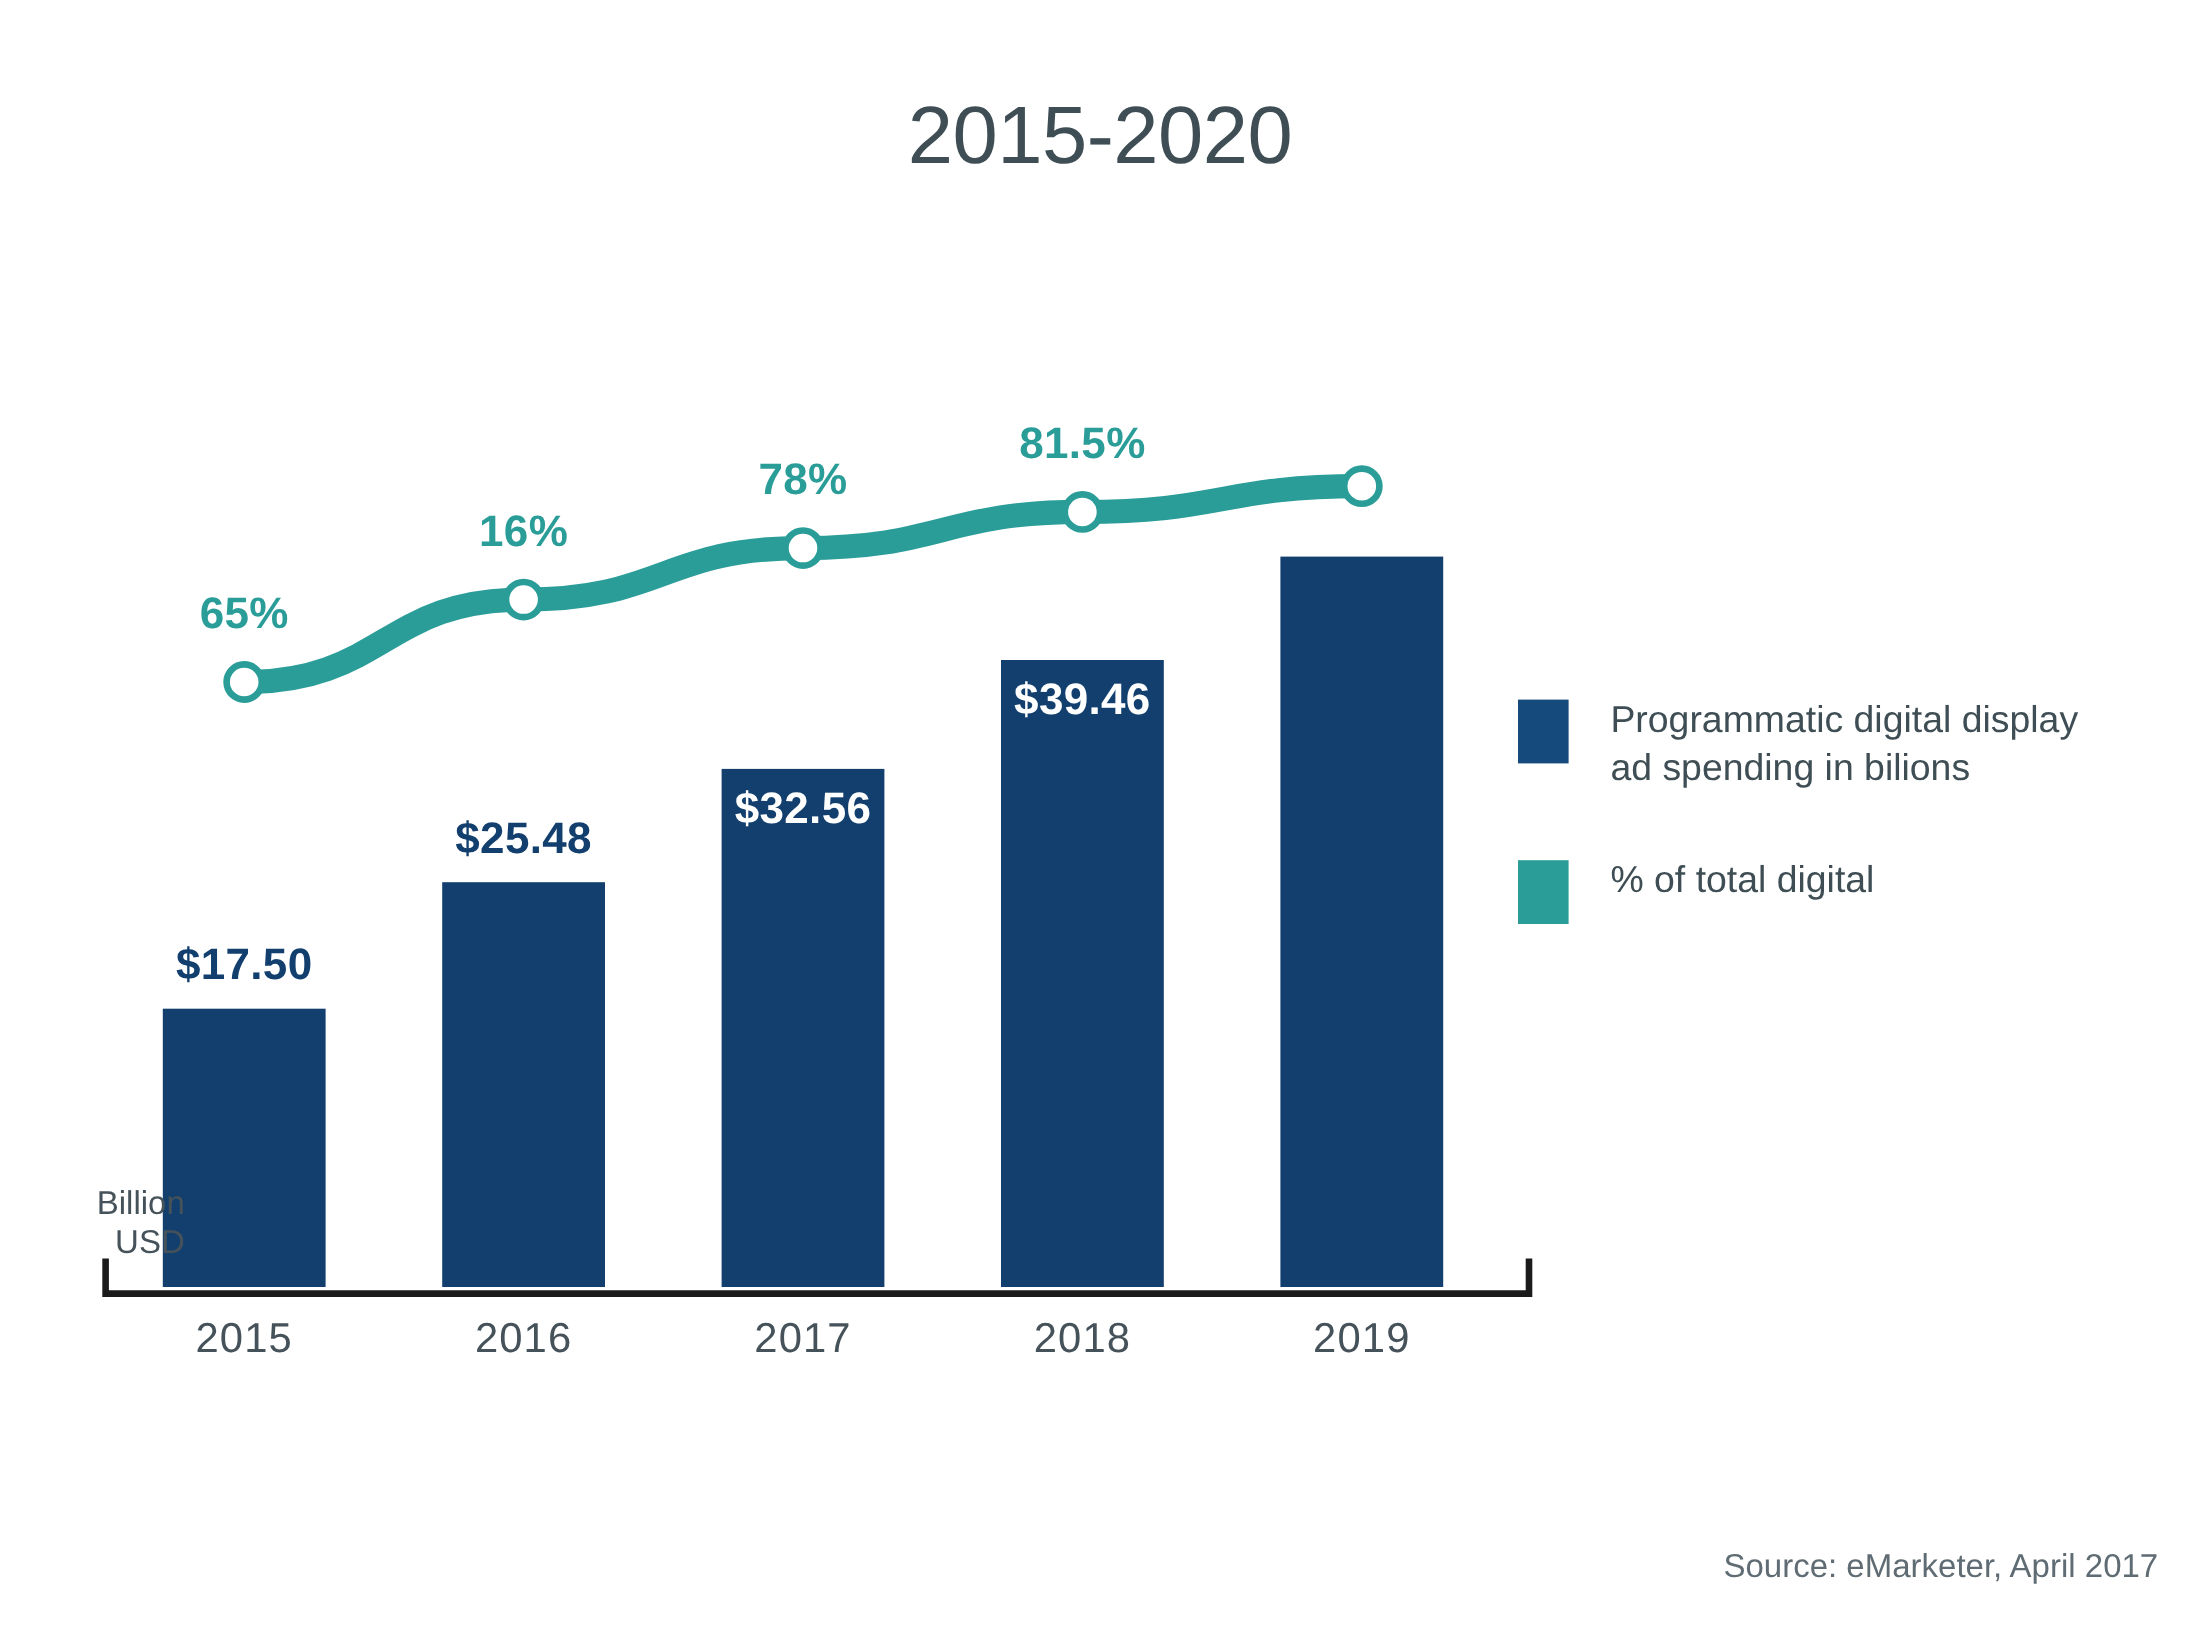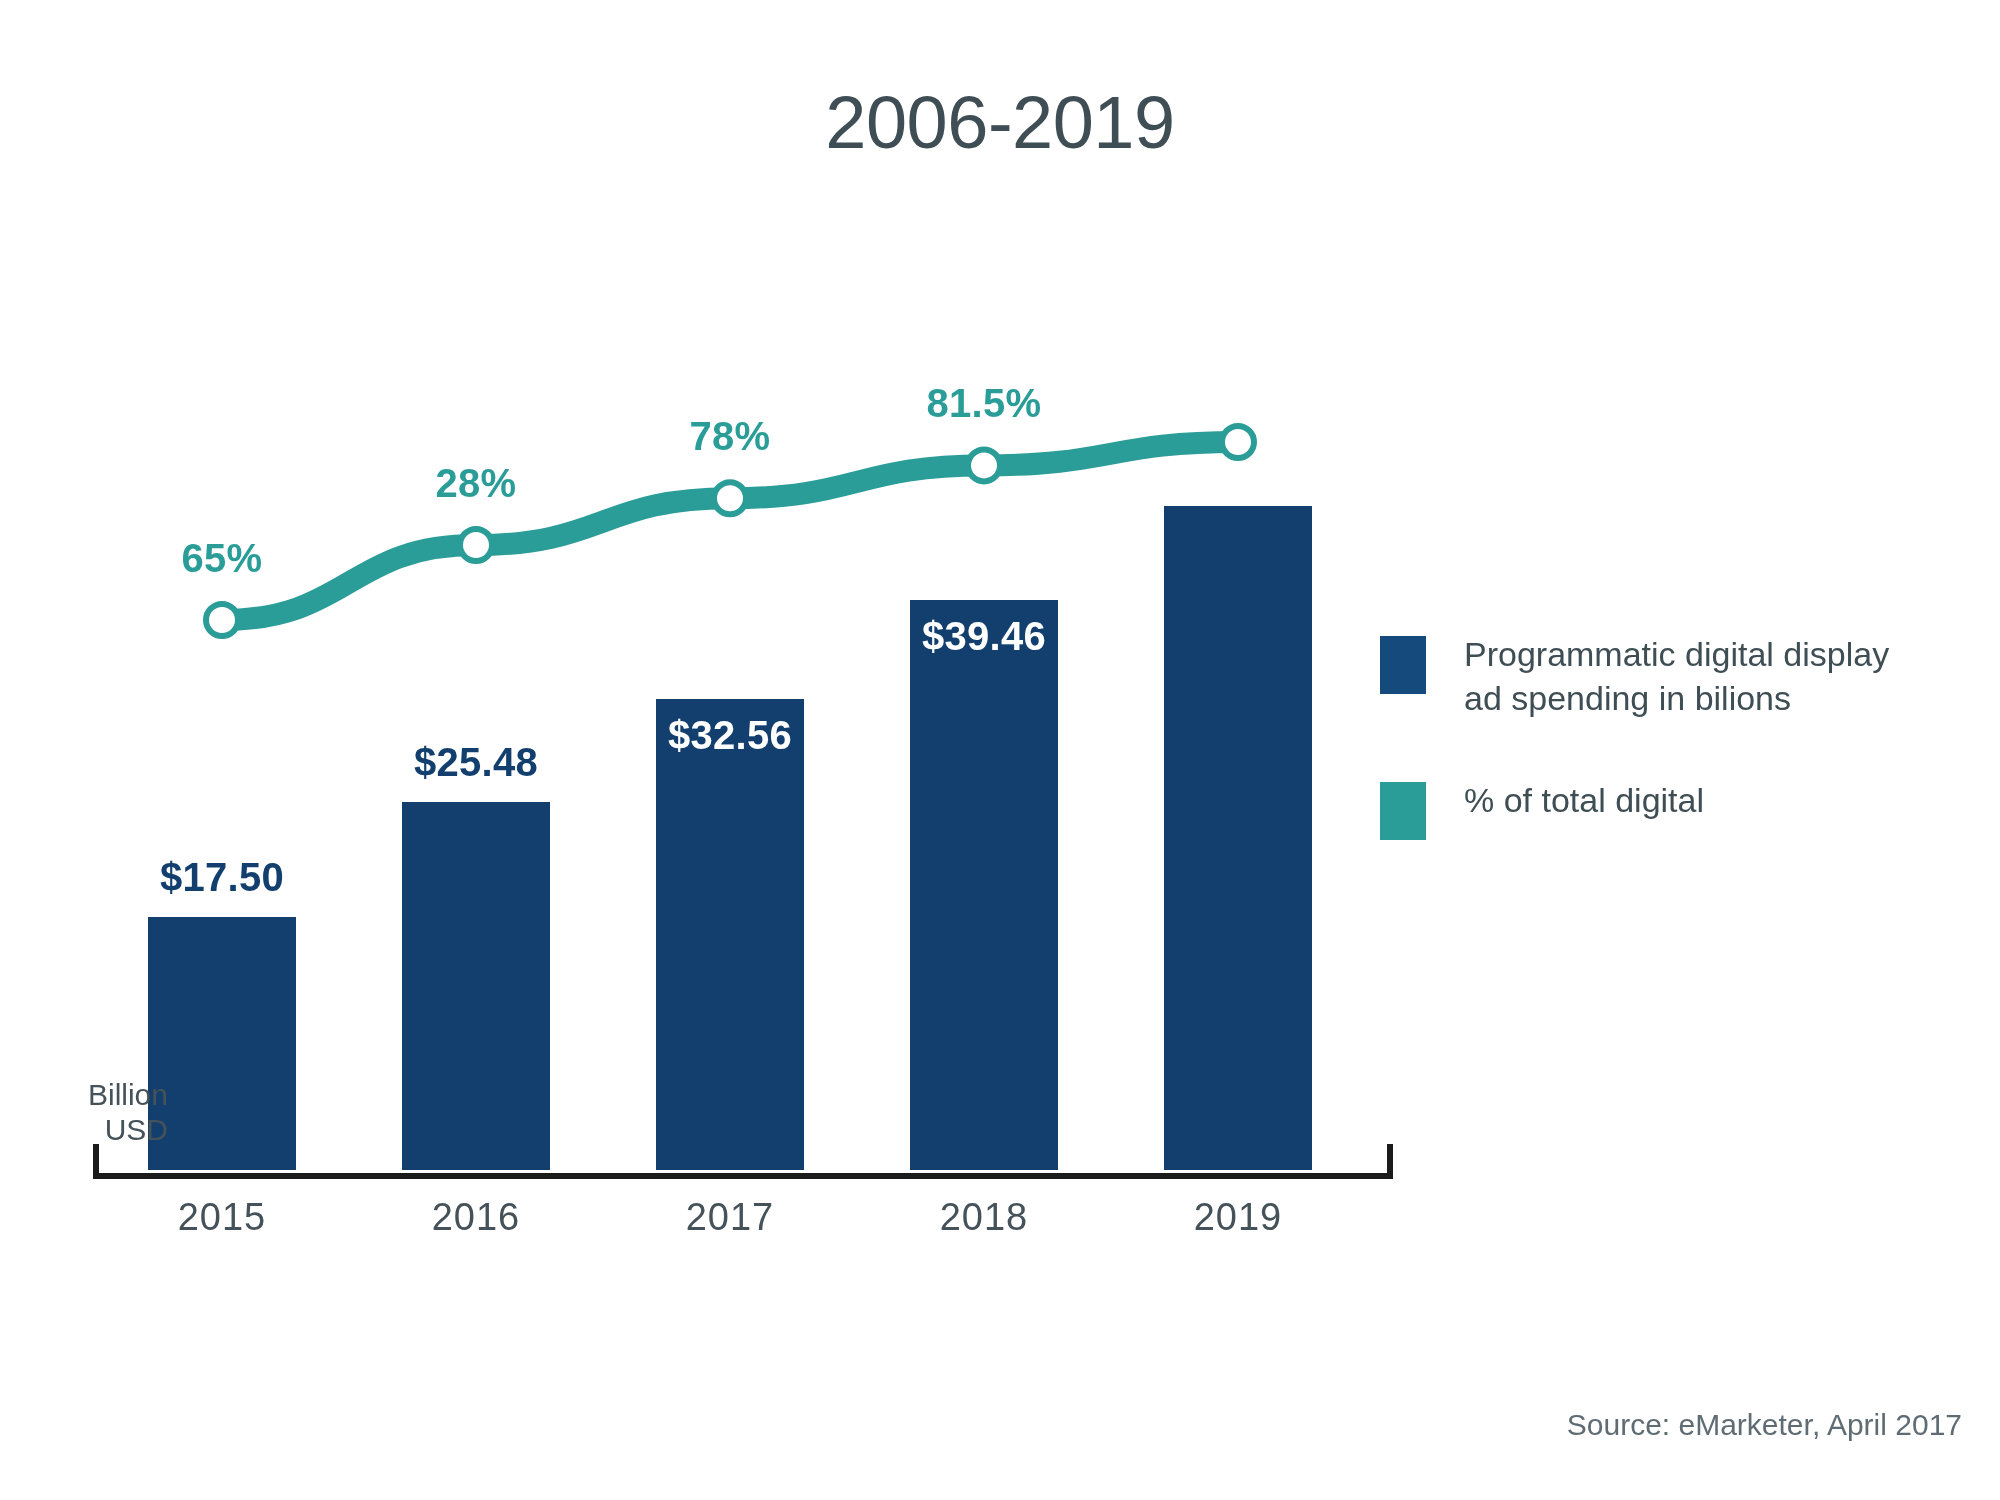--- a/index.html
+++ b/index.html
@@ -162,21 +162,21 @@
     top: 1408px;
     color: #5f6c73;
     font-size: 30px;
     font-weight: 400;
   }
 </style>
 </head>
 <body>
 
 <div id="title-block">
-  <span id="title-line2">2006-2019</span>
+  <span id="title-line2">2015-2020</span>
 </div>
 
 <div id="chart-area">
 
   <div id="plot">
 
     <svg id="line-svg" viewBox="0 0 1270 790" preserveAspectRatio="none">
         <path d="M 127 240 C 254 240, 254 165.05263157894737, 381 165.05263157894737 C 508 165.05263157894737, 508 118.21052631578948, 635 118.21052631578948 C 762 118.21052631578948, 762 85.42105263157896, 889 85.42105263157896 C 1016 85.42105263157896, 1016 62, 1143 62" fill="none" stroke="#2a9d98" stroke-width="22" stroke-linecap="round"></path>
         <circle cx="127" cy="240" r="16" fill="#ffffff" stroke="#2a9d98" stroke-width="6"></circle>
         <circle cx="381" cy="165.05263157894737" r="16" fill="#ffffff" stroke="#2a9d98" stroke-width="6"></circle>
@@ -187,21 +187,21 @@
   <div class="bar" style="left: 53px; width: 148px; height: 252.998px; background: rgb(18, 63, 110);"></div>
       <div class="bar-value-out" style="color: rgb(18, 63, 110); left: -23px; top: 475.002px;">$17.50</div>
       <div class="bar" style="left: 307px; width: 148px; height: 368.364px; background: rgb(18, 63, 110);"></div>
       <div class="bar-value-out" style="color: rgb(18, 63, 110); left: 231px; top: 359.636px;">$25.48</div>
       <div class="bar" style="left: 561px; width: 148px; height: 470.72px; background: rgb(18, 63, 110);"></div>
       <div class="bar-value-in" style="color: rgb(255, 255, 255); left: 485px; top: 333.28px;">$32.56</div>
       <div class="bar" style="left: 815px; width: 148px; height: 570.473px; background: rgb(18, 63, 110);"></div>
       <div class="bar-value-in" style="color: rgb(255, 255, 255); left: 739px; top: 233.527px;">$39.46</div>
       <div class="bar" style="left: 1069px; width: 148px; height: 664.155px; background: rgb(18, 63, 110);"></div>
       <div class="pct-label" style="color: rgb(42, 157, 152); left: -23px; top: 156px;">65%</div>
-      <div class="pct-label" style="color: rgb(42, 157, 152); left: 231px; top: 81.0526px;">28%</div>
+      <div class="pct-label" style="color: rgb(42, 157, 152); left: 231px; top: 81.0526px;">16%</div>
       <div class="pct-label" style="color: rgb(42, 157, 152); left: 485px; top: 34.2105px;">78%</div>
       <div class="pct-label" style="color: rgb(42, 157, 152); left: 739px; top: 1.42105px;">81.5%</div>
       <div class="pct-label on-bar" style="color: rgb(255, 255, 255); left: 993px; top: -22px;">84%</div>
     </div>
 
   <div id="y-axis-title">
     <div>Billion</div>
     <div>USD</div>
   </div>
 

